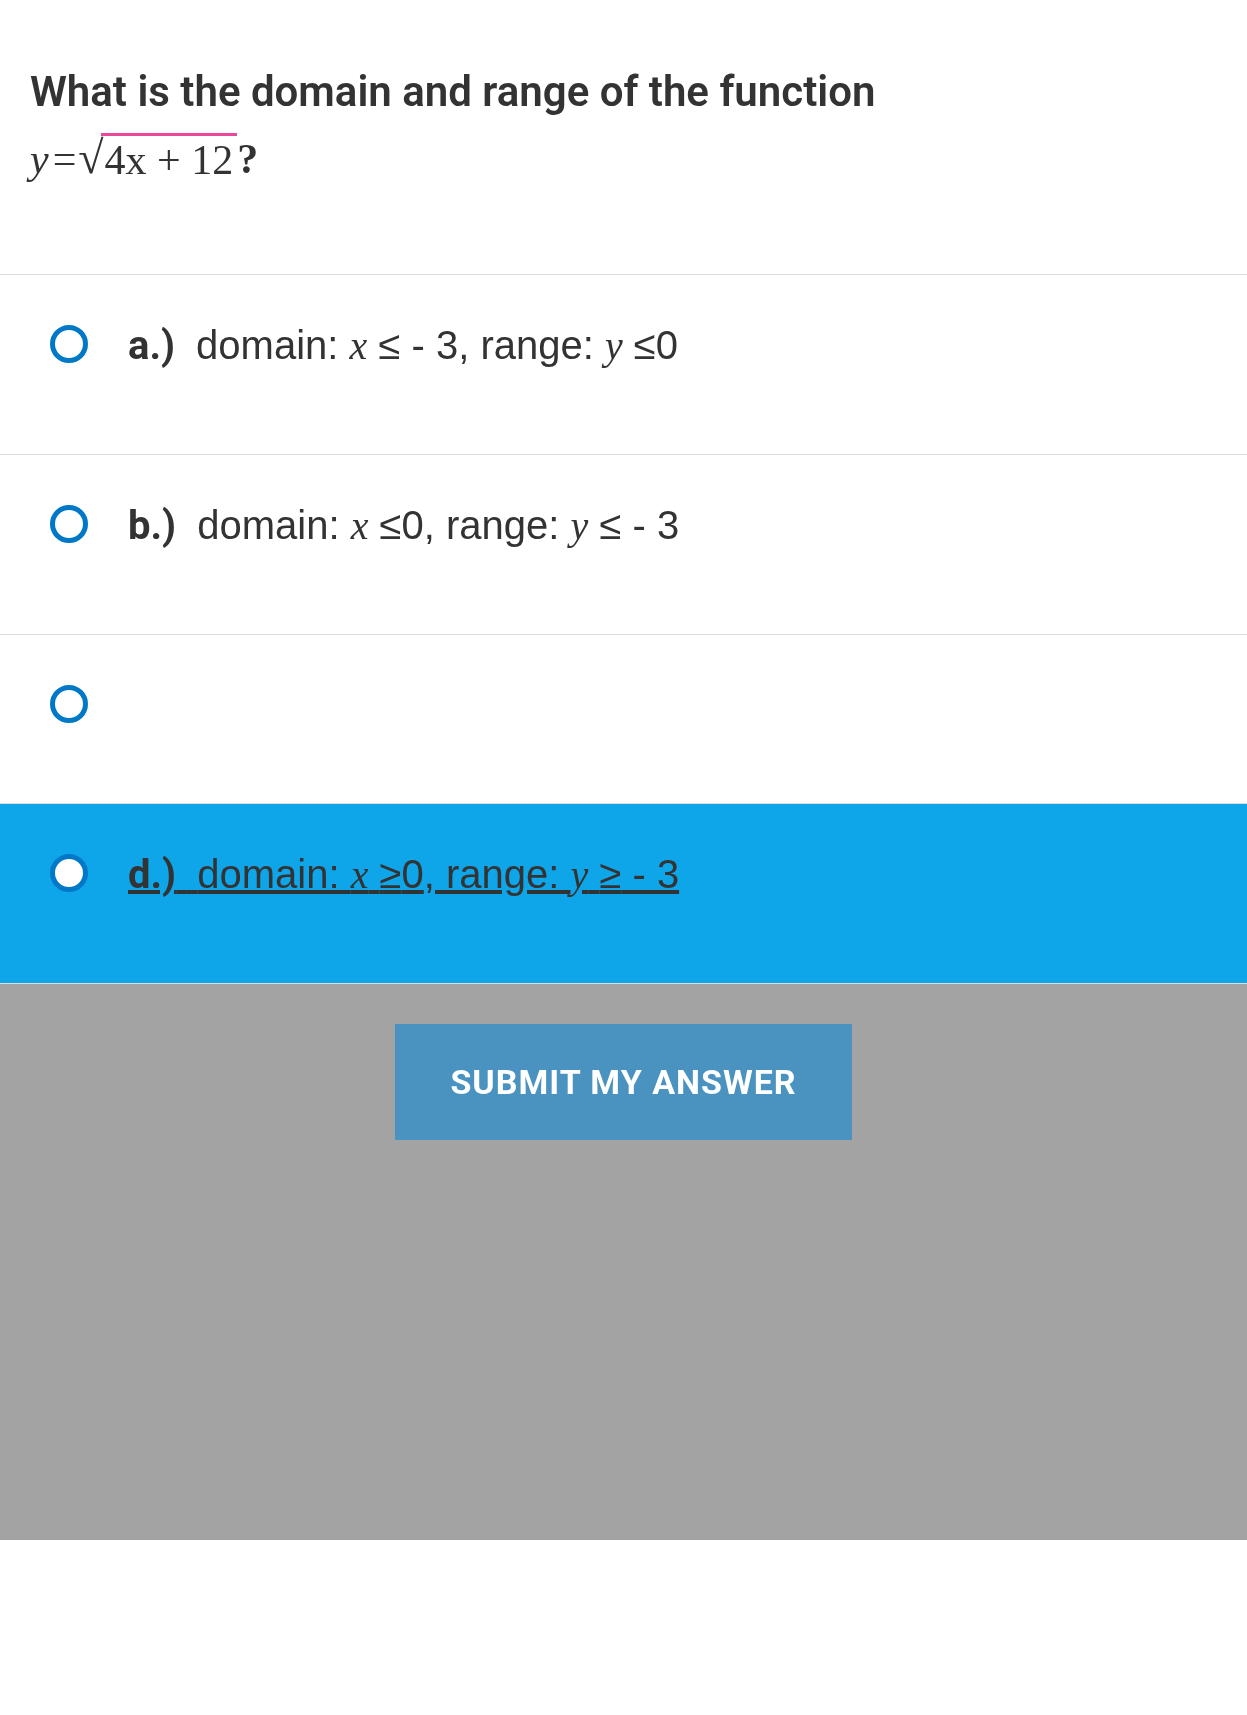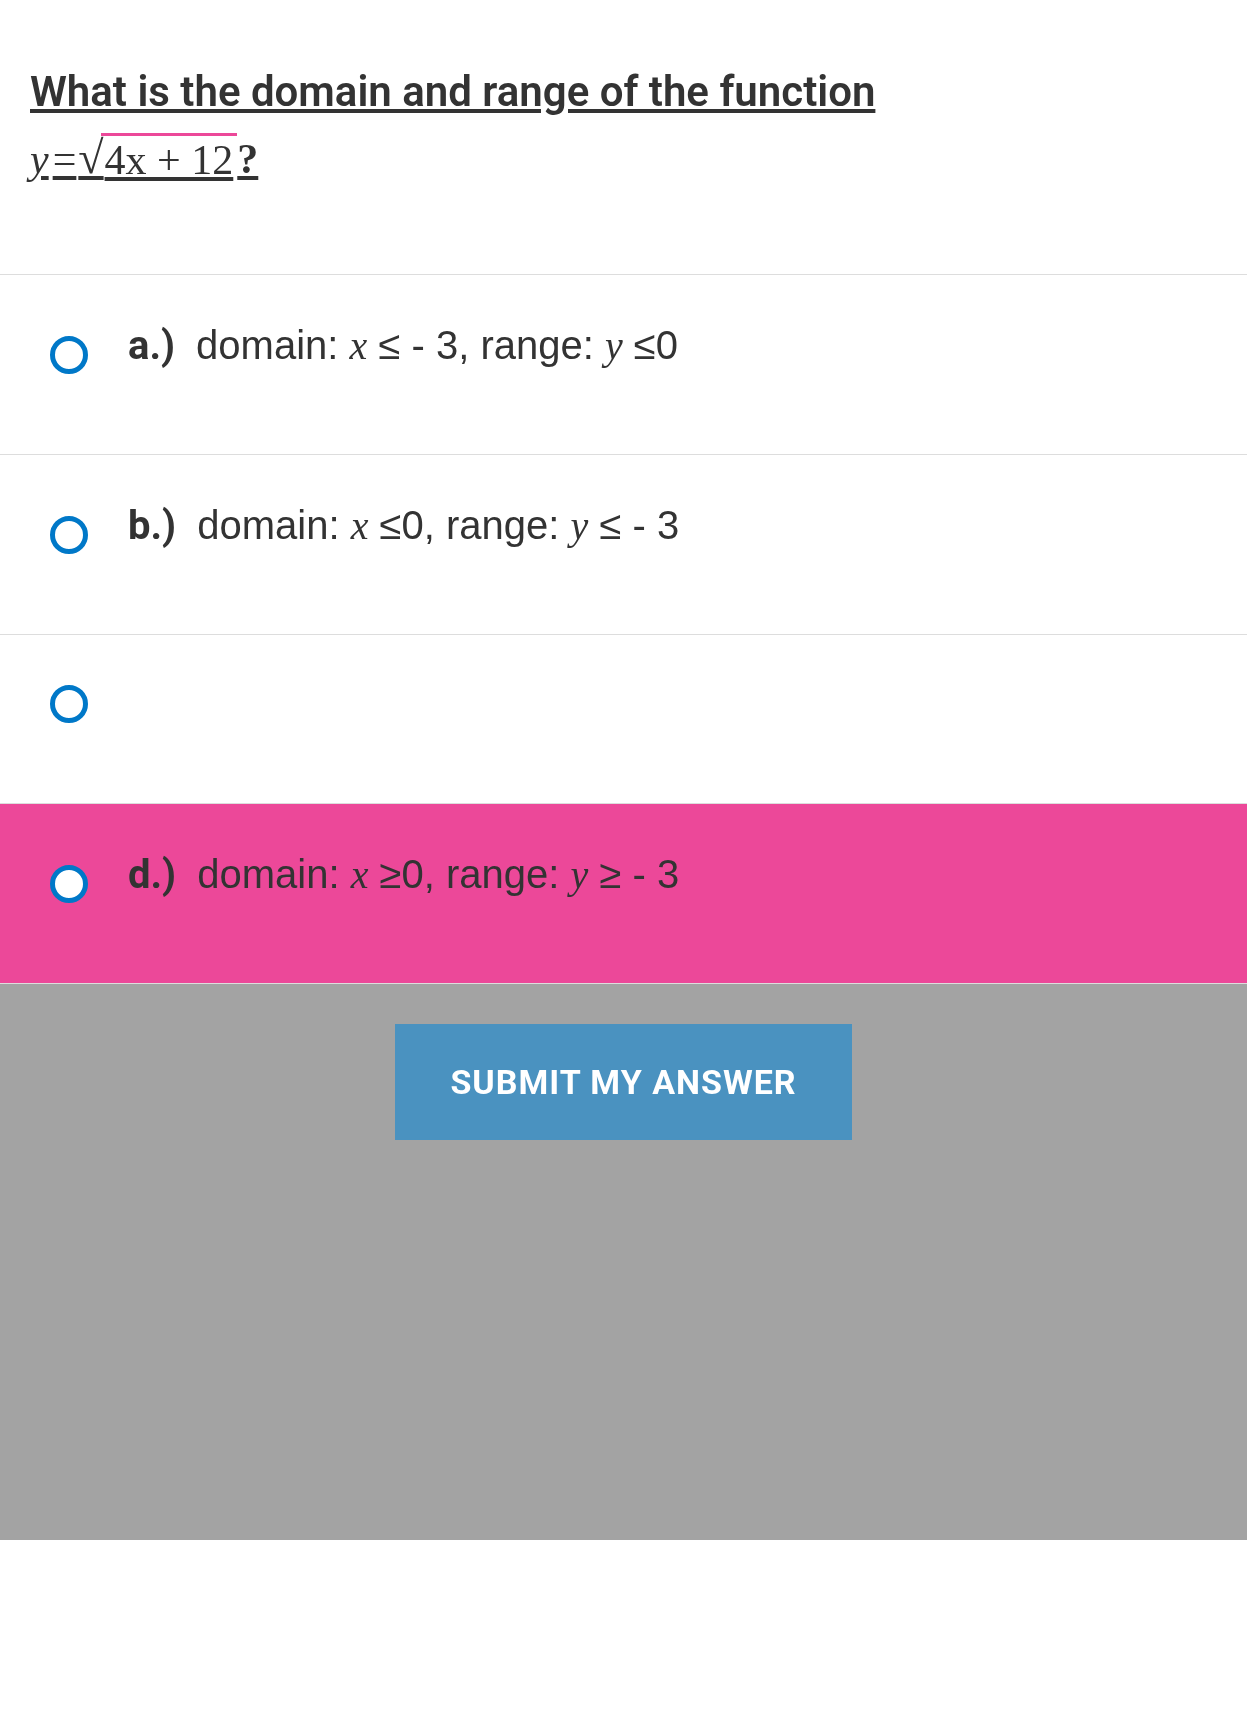--- a/index.html
+++ b/index.html
@@ -4,48 +4,48 @@
   <style>
     * { box-sizing: border-box; margin: 0; padding: 0; }
     body {
       font-family: -apple-system, BlinkMacSystemFont, "Segoe UI", Roboto, "Helvetica Neue", Arial, sans-serif;
       background: #ffffff;
       width: 1247px;
       color: #333;
     }
     .question-area {
       padding: 60px 36px 90px 30px;
-      text-decoration: underline;
     }
     .question-text {
       font-size: 42px;
       font-weight: 600;
       color: #333;
       line-height: 1.5;
     }
     .equation {
       font-size: 42px;
       font-style: italic;
       font-family: "Times New Roman", serif;
       margin-top: 10px;
       display: flex;
       align-items: center;
     }
     .answers-container {
       border-top: 1px solid #ddd;
     }
     .answer-option {
       display: flex;
-      align-items: flex-end;
+      align-items: flex-start;
       padding: 42px 30px 80px 50px;
       border-bottom: 1px solid #ddd;
       cursor: pointer;
     }
     .answer-option.highlighted {
-      background: #ec4899;
+      background: #0ea5e9;
+      text-decoration: underline;
     }
     .radio {
       width: 38px;
       height: 38px;
       border: 5px solid #0078c8;
       border-radius: 50%;
       flex-shrink: 0;
       margin-top: 8px;
       margin-right: 40px;
       background: #fff;

